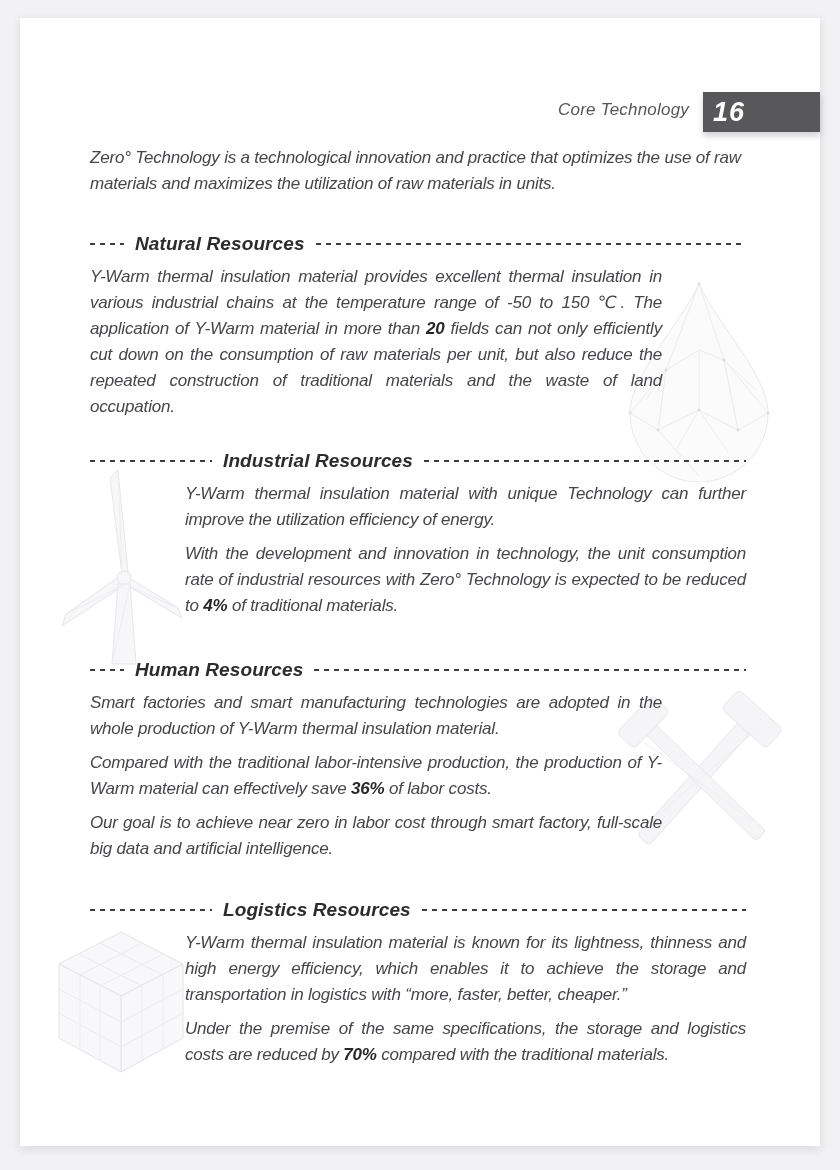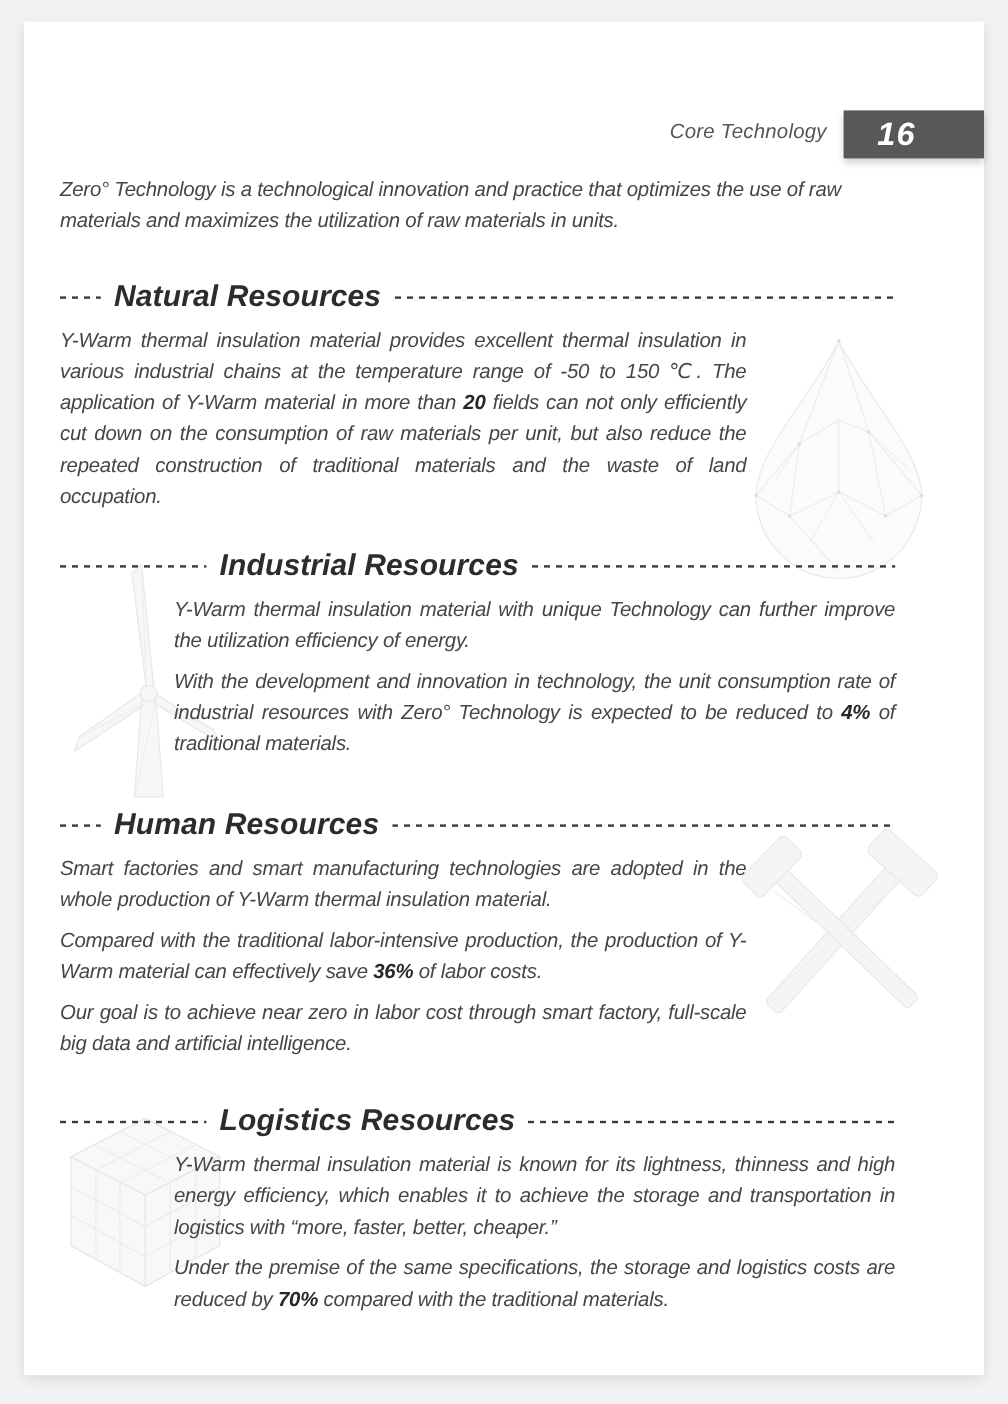--- a/index.html
+++ b/index.html
@@ -25,53 +25,53 @@
     position:absolute; right:131px; top:8px;
     font-size:17px; color:#56565a; letter-spacing:0.2px;
   }
   .page-tab {
     position:absolute; right:0; top:0;
     width:117px; height:40px;
     background:#58585a;
     color:#ffffff;
     box-shadow:0 4px 6px rgba(0,0,0,0.18);
     display:flex; align-items:center;
-    padding-left:28px;
+    padding-left:10px;
     font-size:27px; font-weight:700; letter-spacing:1px;
   }
 
   
   .title-row {
     margin:48px 74px 0 70px;
     display:flex; align-items:center;
   }
   .bullet {
     width:11px; height:11px; border-radius:50%;
     background:#222224; margin:0 26px 0 5px; flex:0 0 auto;
   }
   .page-title { font-size:20px; font-weight:700; color:#1f1f21; letter-spacing:0.1px; }
 
-  .content { padding:0 74px 0 30px; }
+  .content { padding:0 74px 0 70px; }
   .intro {
     margin-top:13px;
     font-size:17px; line-height:26px; color:#46464a;
     letter-spacing:-0.2px;
   }
 
   
   .sec-head { display:flex; align-items:center; }
   .dash {
     height:2px; flex:0 0 auto;
     background:repeating-linear-gradient(to right,#3c3c3e 0 5px,transparent 5px 10px);
   }
   .dash.w-s { width:34px; }
   .dash.w-m { width:122px; }
   .dash.fill { flex:1 1 auto; }
   .sec-title {
-    font-size:25px; font-weight:600; color:#2c2c2e;
+    font-size:19px; font-weight:600; color:#2c2c2e;
     margin:0 11px; white-space:nowrap; letter-spacing:0.1px;
   }
 
   .para {
     font-size:17px; line-height:26px; color:#46464a;
     text-align:justify; letter-spacing:-0.2px;
   }
   .para + .para { margin-top:8px; }
   .para b { font-weight:700; color:#28282a; }
   .sec-body { margin-top:9px; }

